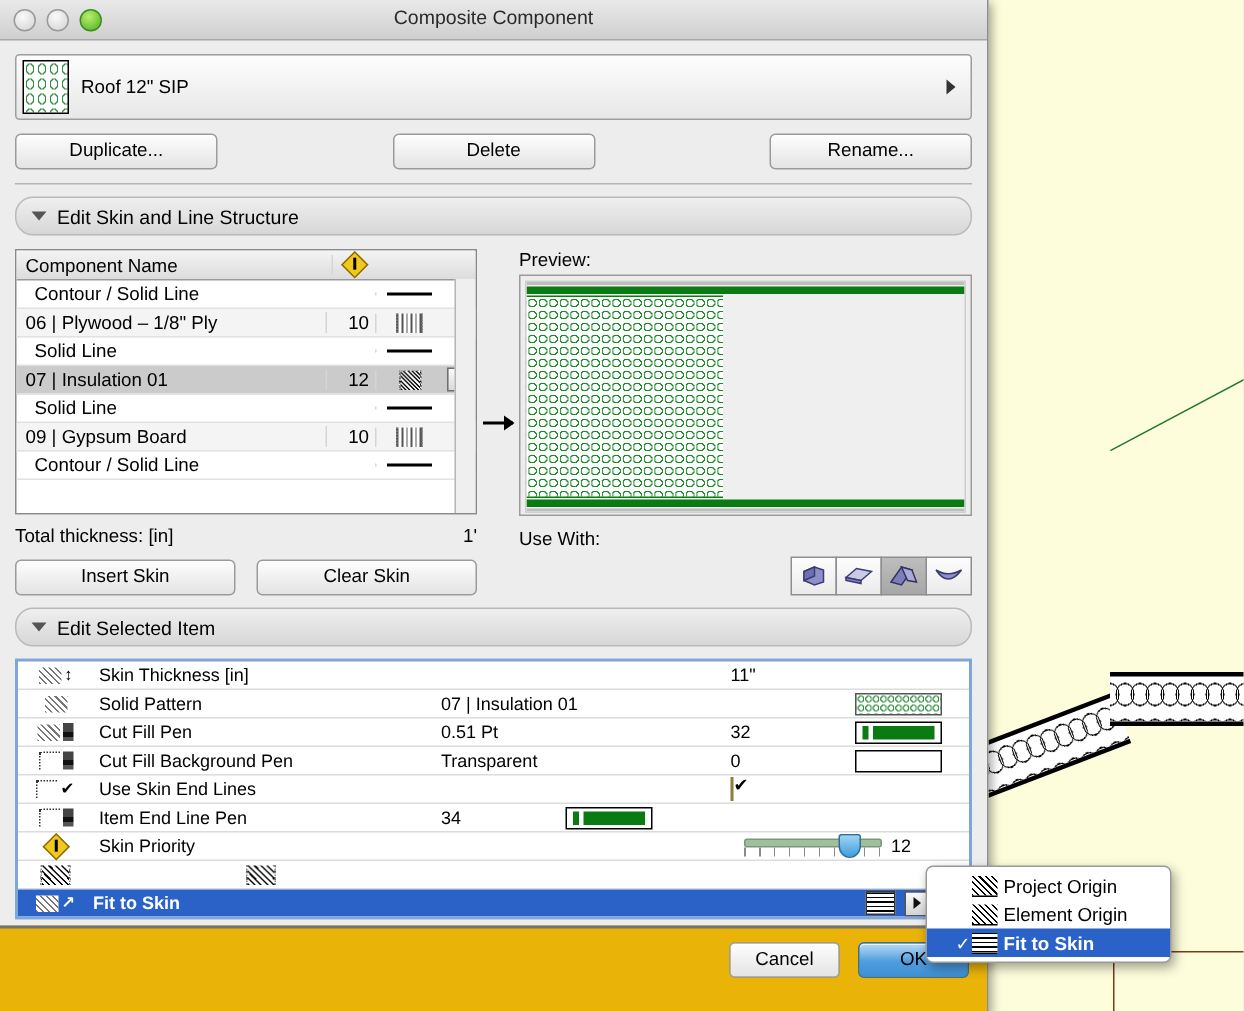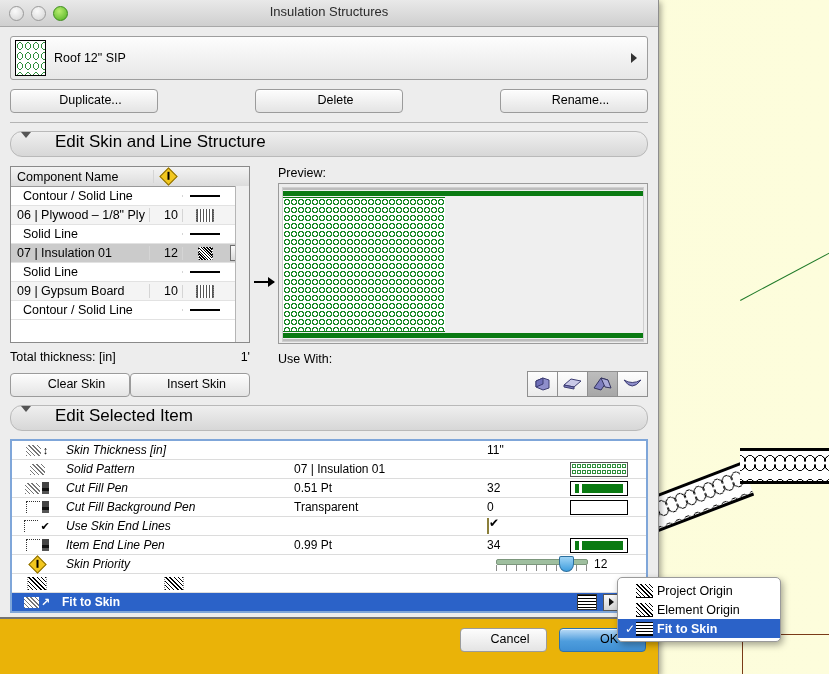--- a/index.html
+++ b/index.html
@@ -45,35 +45,35 @@
                       radial-gradient(ellipse 4px 5px at 12px 5px,transparent 55%,#2f8f3d 56%,#2f8f3d 72%,transparent 73%);
      background-size:8px 10px;}
   #structure-name{margin-left:8px;font-size:12.5px;}
   #structure-arrow{position:absolute;right:10px;top:16px;width:0;height:0;
      border-top:5px solid transparent;border-bottom:5px solid transparent;border-left:6px solid #333;}
 
   
   .btnrow{display:flex;justify-content:space-between;margin-top:9px;}
   .btn{height:22px;line-height:21px;text-align:center;font-size:12.5px;
        background:linear-gradient(to bottom,#fdfdfd,#e4e4e4);border:1px solid #9b9b9b;border-radius:4px;
-       box-shadow:0 1px 0 rgba(255,255,255,.7) inset;padding-left:13px;}
+       box-shadow:0 1px 0 rgba(255,255,255,.7) inset;}
   .btn.w3{width:133px;}
 
   hr.sep{border:0;border-top:1px solid #b4b4b4;margin:9px 0 0 0;}
 
   
   .section-head{height:24px;margin-top:8px;border-radius:12px;
      background:linear-gradient(to bottom,#efefef,#d7d7d7);border:1px solid #b9b9b9;
-     display:flex;align-items:flex-start;padding-left:10px;font-size:17px;gap:17px;}
+     display:flex;align-items:center;padding-left:10px;font-size:13px;}
   .tri{width:0;height:0;border-left:5px solid transparent;border-right:5px solid transparent;
        border-top:6px solid #555;margin-right:7px;}
 
   
   #skin-area{display:flex;margin-top:9px;}
-  #list-col{width:240px;}
+  #list-col{width:308px;}
   #skin-list{height:175px;border:1px solid #8a8a8a;background:#fff;position:relative;overflow:hidden;}
   .lrow{display:flex;height:18px;align-items:center;font-size:12.5px;border-bottom:1px solid #e2e2e2;}
   .lrow .c-name{flex:1;padding-left:6px;white-space:nowrap;overflow:hidden;}
   .lrow .c-pri{width:28px;text-align:right;padding-right:4px;border-left:1px solid #d5d5d5;}
   .lrow .c-pat{width:44px;border-left:1px solid #d5d5d5;display:flex;align-items:center;justify-content:center;}
   .lrow .c-btn{width:22px;display:flex;align-items:center;justify-content:center;}
   .lrow.sub .c-name{padding-left:12px;}
   .lrow.alt{background:#f4f4f4;}
   .lrow.sel{background:#cbcbcb;}
   .hdr-row{height:19px;background:linear-gradient(to bottom,#f4f4f4,#dcdcdc);border-bottom:1px solid #9a9a9a;font-weight:normal;}
@@ -114,21 +114,21 @@
   #usewith-label{margin-top:8px;font-size:12.5px;}
   #usewith-bar{display:flex;justify-content:flex-end;margin-top:5px;}
   .tool{width:29px;height:24px;border:1px solid #8f8f8f;background:linear-gradient(to bottom,#fdfdfd,#ebebeb);
         margin-left:-1px;display:flex;align-items:center;justify-content:center;}
   .tool.on{background:linear-gradient(to bottom,#bdbdbd,#a7a7a7);}
 
   
   #props{margin-top:8px;border:2px solid #7fa6d9;background:#fff;height:170px;overflow:hidden;position:relative;}
   .prow{display:flex;height:18px;align-items:center;font-size:12px;border-bottom:1px solid #dcdcdc;}
   .prow .p-icon{width:50px;display:flex;align-items:center;justify-content:center;gap:2px;}
-  .prow .p-label{flex:0 0 228px;padding-left:4px;font-style:italic;}
+  .prow .p-label{flex:0 0 228px;padding-left:4px;}
   .prow .p-val{flex:1;}
   .prow .p-num{width:64px;}
   .prow .p-ctrl{width:95px;display:flex;align-items:center;justify-content:center;position:relative;}
   .prow.selrow{background:#2b62c8;color:#fff;font-weight:bold;}
   .pen-sw{width:56px;height:13px;border:1px solid #000;background:#fff;display:flex;align-items:center;}
   .pen-sw b{display:block;width:4px;height:9px;background:#0a7a12;margin-left:4px;}
   .pen-sw u{display:block;flex:1;height:9px;background:#0a7a12;margin:0 4px 0 3px;}
   .pen-empty{width:56px;height:13px;border:1px solid #000;background:#fff;}
   .pat-sw{width:56px;height:13px;border:1px solid #555;background:#fff;
      background-image:radial-gradient(ellipse 3px 3px at 3px 3px,transparent 50%,#2f8f3d 51%,#2f8f3d 75%,transparent 76%),
@@ -158,21 +158,21 @@
 
   
   #footer{position:absolute;left:0;right:0;bottom:0;height:55px;background:#eab308;border-top:2px solid #737373;}
   #footer .wrap{display:flex;justify-content:flex-end;gap:12px;padding:9px 12px 0 0;}
   .btn-cancel{width:72px;}
   .btn-ok{width:72px;background:linear-gradient(to bottom,#bcdcf7,#4e9ddd 55%,#3f8fd4);border-color:#2f72ad;color:#000;}
 
   
   #fo-menu{position:absolute;left:617px;top:577px;width:162px;background:#fff;border:1px solid #9a9a9a;
      border-radius:5px;box-shadow:2px 3px 7px rgba(0,0,0,.35);padding:3px 0;z-index:50;}
-  .mi{height:19px;display:flex;align-items:center;font-size:12.5px;padding:0 6px;}
+  .mi{height:19px;display:flex;align-items:center;font-size:12.5px;padding:0 18px;}
   .mi .mk{width:12px;text-align:center;font-size:12px;}
   .mi .mico{width:17px;height:13px;margin-right:4px;background:#fff;border-bottom:1px solid #000;
      background-image:repeating-linear-gradient(45deg,#000 0 1px,transparent 1px 3px);}
   .mi.on{background:#2b62c8;color:#fff;font-weight:bold;}
   .mi.on .mico{background-image:repeating-linear-gradient(to bottom,#000 0 1px,transparent 1px 3px);}
 </style>
 </head>
 <body>
 
 <div id="canvas">
@@ -188,21 +188,21 @@
 </div>
 
 <div id="win">
 
   <div id="titlebar">
     <div class="lights">
       <div class="light l-close"></div>
       <div class="light l-min"></div>
       <div class="light l-zoom"></div>
     </div>
-    <div id="title">Insulation Structures</div>
+    <div id="title">Composite Component</div>
   </div>
 
   <div id="body">
 
     <div id="structure-popup">
       <div class="swatch-green"></div>
       <div id="structure-name">Roof 12" SIP</div>
       <div id="structure-arrow"></div>
     </div>
 
@@ -302,22 +302,22 @@
 
           <div id="list-scroll"></div>
         </div>
 
         <div class="thick-line">
           <span>Total thickness: [in]</span>
           <span>1'</span>
         </div>
 
         <div id="skin-btns">
+          <div class="btn">Insert Skin</div>
           <div class="btn">Clear Skin</div>
-          <div class="btn">Insert Skin</div>
         </div>
       </div>
 
       <div id="mid-arrow">
         <span class="rarrow"></span>
       </div>
 
       <div id="prev-col">
         <div style="font-size:12.5px;">Preview:</div>
         <div id="preview-box">
@@ -427,21 +427,20 @@
         <div class="p-num"><span class="chk"></span></div>
         <div class="p-ctrl"></div>
       </div>
 
       <div class="prow">
         <div class="p-icon">
             <span class="corner-ico"></span>
             <span class="pen-ico"></span>
           </div>
         <div class="p-label">Item End Line Pen</div>
-        <div class="p-val">0.99 Pt</div>
         <div class="p-num">34</div>
         <div class="p-ctrl">
             <span class="pen-sw">
               <b></b>
               <u></u>
             </span>
           </div>
       </div>
 
       <div class="prow">

